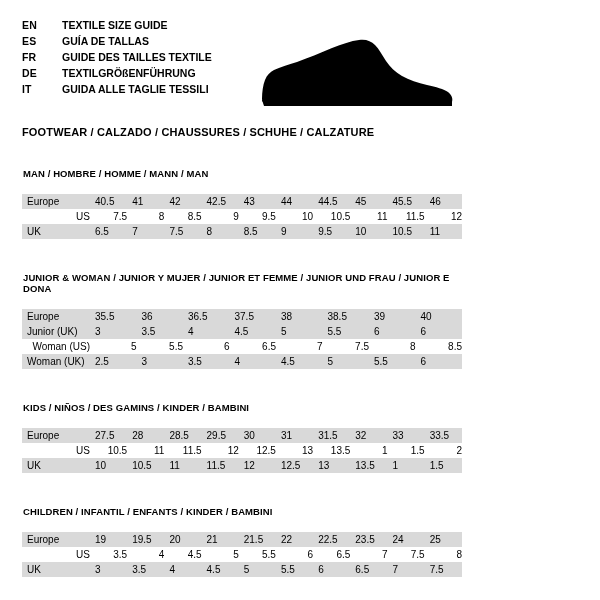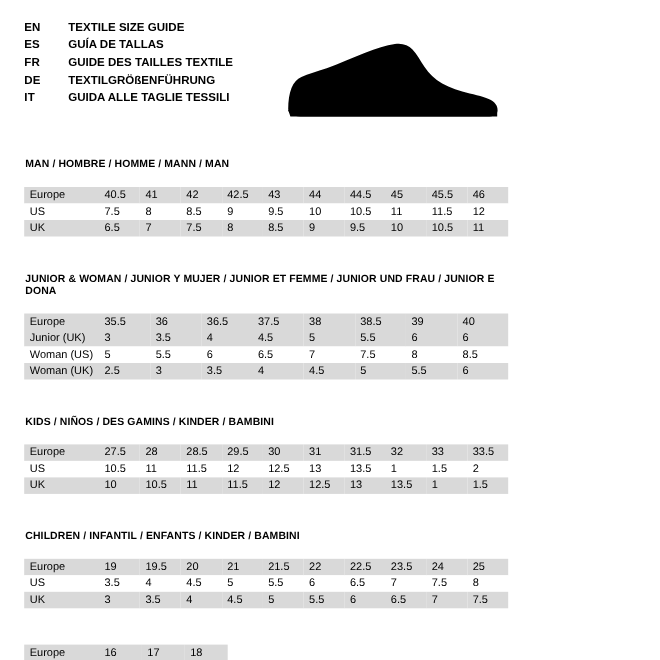--- a/index.html
+++ b/index.html
@@ -78,21 +78,21 @@
     table-layout: fixed;
   }
   table.sizes.babies { width: 42%; }
   table.sizes td {
     height: 15px;
     padding: 0 0 0 5px;
     vertical-align: middle;
     white-space: nowrap;
   }
   table.sizes tr.shaded td { background: #d9d9d9; }
-  table.sizes tr.plain td { background: #ffffff; }
+  table.sizes tr.plain td { background: #ffffff; text-align: right; }
   table.sizes td.label { width: 68px; }
 </style>
 </head>
 <body>
 
 <div class="page">
 
   <div class="header">
     <table class="lang-table">
       <tbody>
@@ -125,20 +125,21 @@
           C52 22 64 17 76 12 C86 8 95 5 103 4 C110 3 115 5 119 9
           C123 13 126 19 130 25 C134 31 139 36 146 40
           C153 44 162 47 171 49 C180 51 188 53 192 56
           C196 59 197 63 196 66 C195 69 191 70 185 70
           L20 70 C12 70 6 68 6 63 Z"></path>
         <path fill="#000000" d="M6 64 L196 64 L196 70 L8 70 Z"></path>
       </svg>
     </div>
   </div>
 
+  <div class="footwear-line">FOOTWEAR / CALZADO / CHAUSSURES / SCHUHE / CALZATURE</div>
 
   <div class="section first">
     <div class="section-title">MAN / HOMBRE / HOMME / MANN / MAN</div>
     <table class="sizes">
         <tbody>
       <tr class="shaded">
         <td class="label">Europe</td>
         <td>40.5</td>
         <td>41</td>
         <td>42</td>

